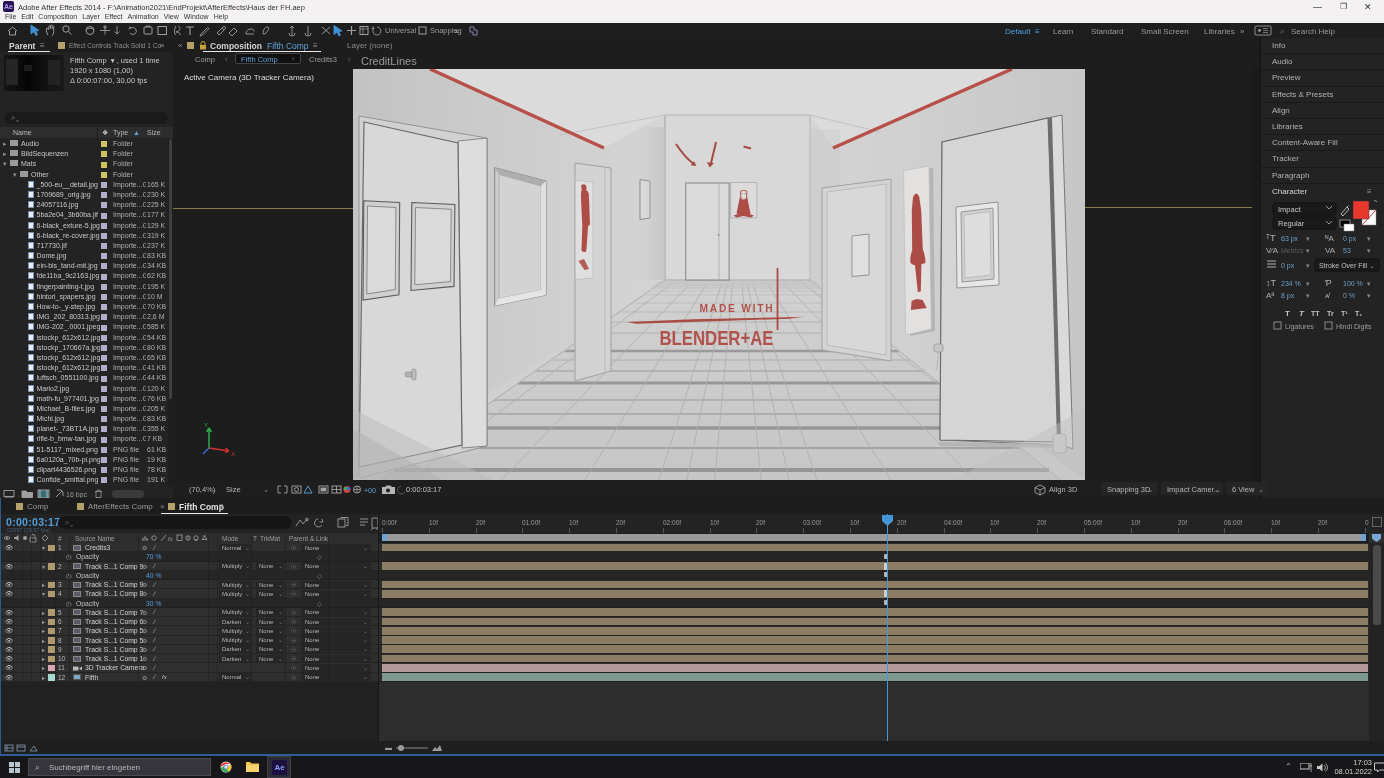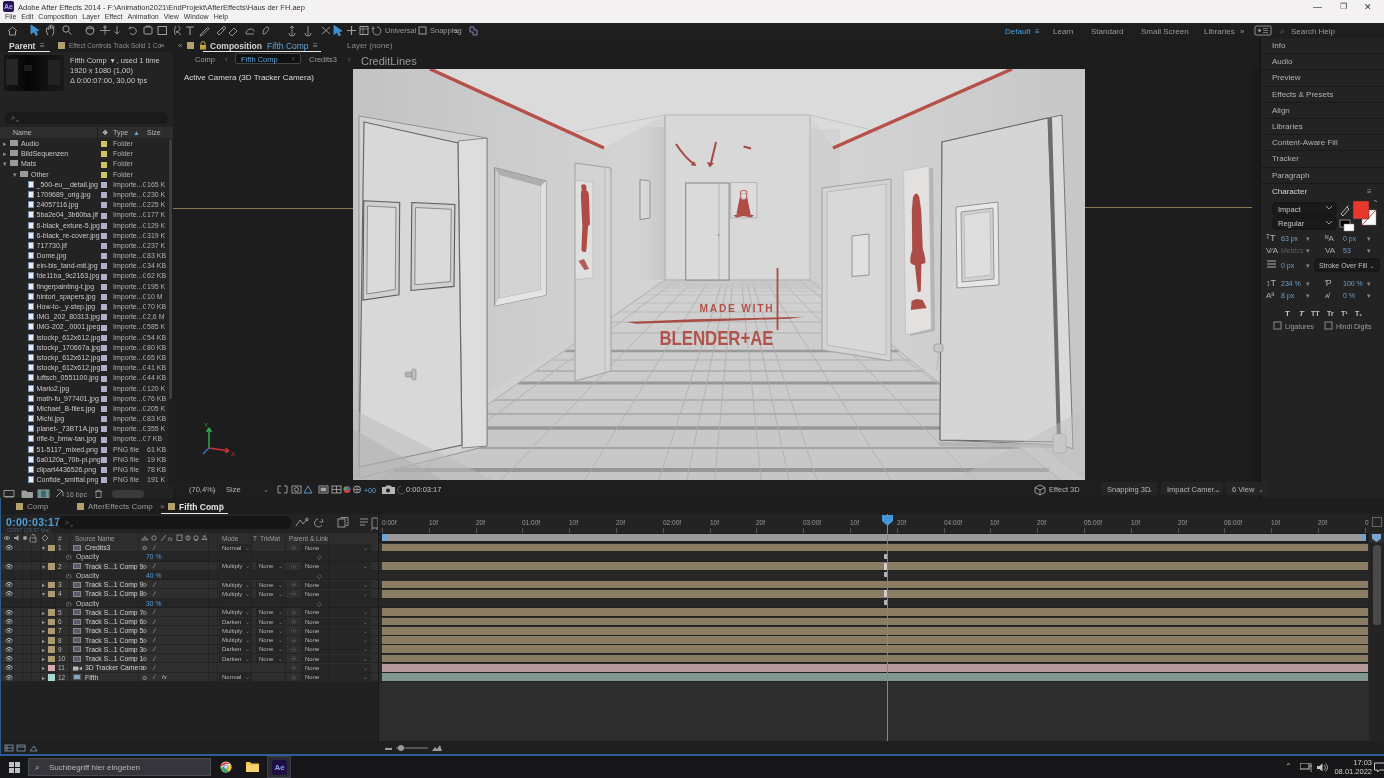--- a/index.html
+++ b/index.html
@@ -599,21 +599,21 @@
  </svg>
  <svg class="a" style="left:207px;top:3px" width="28" height="12" viewBox="0 0 28 12">
           <path d="M2 3 h3 l1.5-1.5 h4 L12 3 h3 v7 h-13 z" fill="#b5b5b5"></path>
           <circle cx="8" cy="6.5" r="2" fill="#1e1e1e"></circle>
           <path d="M21 2 a4 4 0 1 0 4 6" stroke="#555" fill="none"></path>
         </svg>
  <span class="a" style="left:233px;top:4px;color:#c2c2c2">0:00:03:17</span>
  <svg class="a" style="left:860px;top:3px" width="14" height="12" viewBox="0 0 14 12">
           <path d="M7 1 l5 2.5 v5 L7 11 L2 8.5 v-5 z M2 3.5 L7 6 l5-2.5 M7 6 v5" stroke="#b0b0b0" fill="none" stroke-width="0.8"></path>
         </svg>
- <span class="a" style="left:876px;top:4px">Effect 3D</span>
+ <span class="a" style="left:876px;top:4px">Align 3D</span>
  <div class="a" style="left:928px;top:1px;width:56px;height:13px;background:#252525;border-radius:2px">
           <span class="a" style="left:6px;top:2.5px">Snapping 3D</span>
           <span class="a" style="left:46px;top:2.5px;color:#888">⌄</span>
         </div>
  <div class="a" style="left:988px;top:1px;width:62px;height:13px;background:#252525;border-radius:2px">
           <span class="a" style="left:6px;top:2.5px">Impact Camer...</span>
           <span class="a" style="left:53px;top:2.5px;color:#888">⌄</span>
         </div>
  <div class="a" style="left:1053px;top:1px;width:42px;height:13px;background:#252525;border-radius:2px">
           <span class="a" style="left:6px;top:2.5px">6 View</span>

